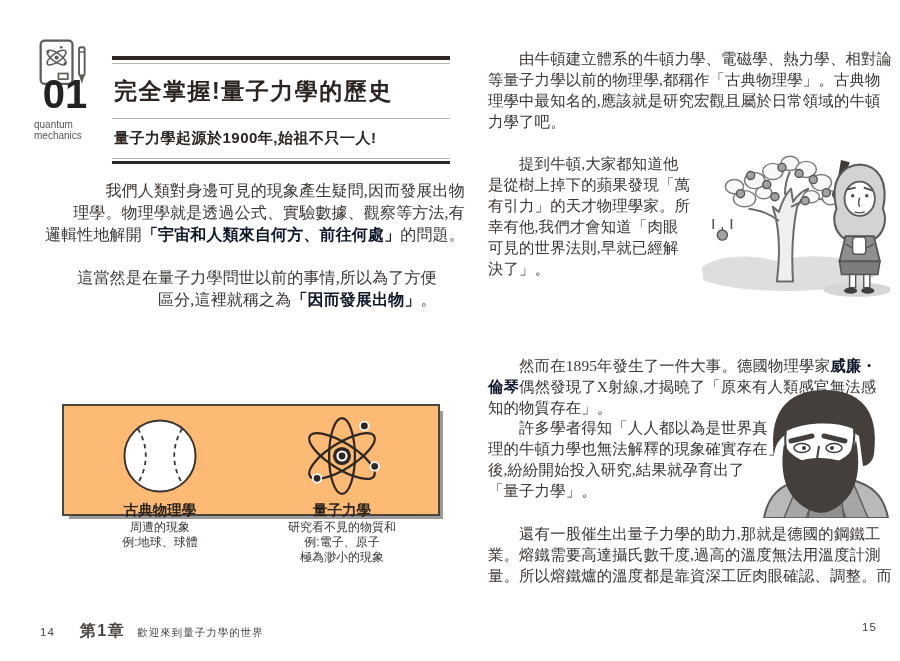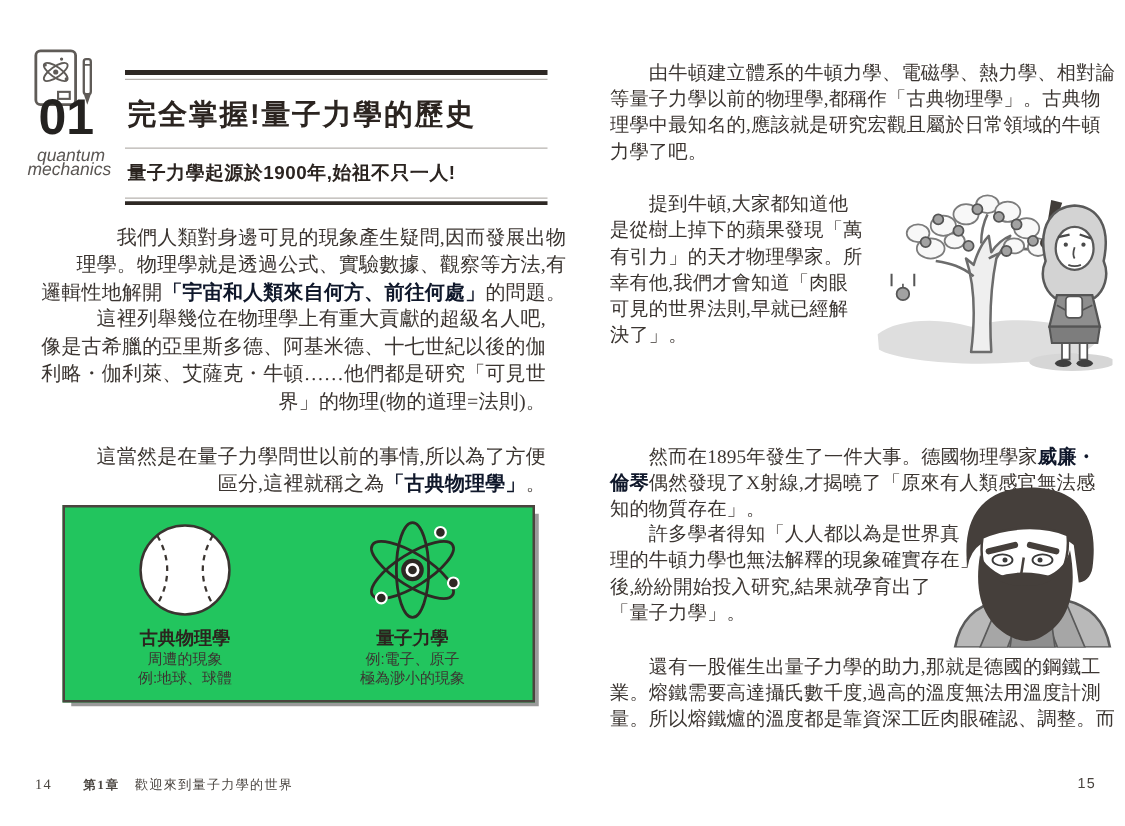--- a/index.html
+++ b/index.html
@@ -7,22 +7,22 @@
     width:900px;height:661px;position:relative;background:#ffffff;
     font-family:"Liberation Serif", serif;color:#3b3531;overflow:hidden;
   }
   .abs{position:absolute;}
   
   .badge-num{
     font-family:"Liberation Sans", sans-serif;font-weight:700;font-size:40px;
     line-height:40px;color:#242220;text-align:center;width:62px;
   }
   .badge-label{
-    font-family:"Liberation Sans", sans-serif;font-size:14px;line-height:11px;
-    color:#5a5653;text-align:right;width:62px;font-style:italic;
+    font-family:"Liberation Sans", sans-serif;font-size:10px;line-height:11px;
+    color:#5a5653;text-align:left;width:62px;
   }
   .title-box{left:100px;top:36px;width:338px;margin-top:20px;}
   .rule-thick{height:4px;background:#2e2824;}
   .rule-thick-b{height:3px;background:#2e2824;margin-top:2px;}
   .rule-thin{height:1px;background:#b7b3af;margin-top:3px;}
   .rule-mid{height:1px;background:#b7b3af;margin-top:11px;}
   .lesson-title{
     font-family:"Liberation Sans", sans-serif;font-weight:700;font-size:23px;
     color:#2b2420;margin:12px 0 0 2px;letter-spacing:1.5px;
   }
@@ -33,44 +33,44 @@
   
   .para{white-space:pre-line;font-size:16px;line-height:22px;letter-spacing:.15px;text-align:right;}
   .para-r{white-space:pre-line;font-size:15.4px;line-height:21px;letter-spacing:.15px;}
   .goth{font-family:"Liberation Sans", sans-serif;font-weight:700;color:#0f172a;}
   .sec-heading{
     font-family:"Liberation Sans", sans-serif;font-weight:700;font-size:19px;
     color:#262019;letter-spacing:.5px;
   }
   
   .fig-box{
-    left:50px;top:404px;width:378px;height:158px;border:2px solid #4a443e;
-    background:#22c55e;box-shadow:5px 5px 0 -2px #9a9a9a;
+    left:50px;top:404px;width:378px;height:112px;border:2px solid #4a443e;
+    background:#fdba74;box-shadow:5px 5px 0 -2px #9a9a9a;
     display:flex;justify-content:space-evenly;align-items:flex-start;padding-top:8px;box-sizing:border-box;
   }
   .fig-col{width:46%;text-align:center;}
   .fig-iconwrap{height:84px;display:flex;align-items:center;justify-content:center;}
   .fig-title{
     font-family:"Liberation Sans", sans-serif;font-weight:700;font-size:14.5px;
     color:#2b241e;margin-top:3px;
   }
   .fig-line{
     font-family:"Liberation Sans", sans-serif;font-size:12px;line-height:15px;color:#3b3531;
   }
   
   .footer-left{left:28px;top:621px;display:flex;align-items:baseline;
-    font-family:Liberation Serif, serif;color:#4a4540;}
+    font-family:Liberation Sans, sans-serif;color:#4a4540;}
   .pgnum{font-size:11.5px;letter-spacing:1px;}
-  .chap{font-weight:700;font-size:10px;margin-left:25px;letter-spacing:1.5px;}
+  .chap{font-weight:700;font-size:16px;margin-left:25px;letter-spacing:1.5px;}
   .chap-title{font-size:10.5px;margin-left:12px;letter-spacing:1px;}
 </style>
 </head>
 <body>
 
-<section class="abs" style="left:0;top:0;width:450px;height:661px;padding-left:40px;">
+<section class="abs" style="left:12px;top:0;width:450px;height:661px;padding-left:40px;">
 
   <svg class="abs" style="left:24px;top:36px;" viewBox="0 0 62 64" width="58" height="60">
     <rect x="5" y="5" width="34" height="46" rx="4" fill="#fff" stroke="#5f5b57" stroke-width="2.4"></rect>
     <g stroke="#5f5b57" stroke-width="1.6" fill="none">
       <ellipse cx="22" cy="23" rx="12" ry="4.5" transform="rotate(-35 22 23)"></ellipse>
       <ellipse cx="22" cy="23" rx="12" ry="4.5" transform="rotate(35 22 23)"></ellipse>
     </g>
     <circle cx="22" cy="23" r="2.2" fill="#5f5b57"></circle>
     <circle cx="13" cy="17" r="1.4" fill="#5f5b57"></circle>
     <circle cx="31" cy="29" r="1.4" fill="#5f5b57"></circle>
@@ -95,27 +95,23 @@
     <div class="rule-thin" style="margin-top:0;"></div>
     <div class="rule-thick-b"></div>
   </div>
 
   <p class="abs para" style="left:33px;top:158px;margin:0;">
     <span>　　我們人類對身邊可見的現象產生疑問,因而發展出物
 理學。物理學就是透過公式、實驗數據、觀察等方法,有
 邏輯性地解開</span><b class="goth">「宇宙和人類來自何方、前往何處」</b><span>的問題。</span>
   </p>
   <div class="abs" style="left:33px;top:245px;">
-    <p class="para" style="margin:0;">　　這裡列舉幾位在物理學上有重大貢獻的超級名人吧,
-像是古希臘的亞里斯多德、阿基米德、十七世紀以後的伽
-利略・伽利萊、艾薩克・牛頓……他們都是研究「可見世
-界」的物理(物的道理=法則)。</p>
     <p class="para" style="margin:0;">
       <span>　　這當然是在量子力學問世以前的事情,所以為了方便
-區分,這裡就稱之為</span><b class="goth">「古典物理學」</b><span>。</span>
+區分,這裡就稱之為</span><b class="goth">「因而發展出物」</b><span>。</span>
     </p>
   </div>
 
   <div class="abs fig-box">
     <div class="fig-col">
       <div class="fig-iconwrap">
         <svg viewBox="0 0 90 90" width="80" height="80">
           <circle cx="45" cy="45" r="40" fill="#fff" stroke="#3a3430" stroke-width="2.2"></circle>
           <path d="M20,14 Q38,45 20,76" fill="none" stroke="#3a3430" stroke-width="2" stroke-dasharray="5 4.5"></path>
           <path d="M70,14 Q52,45 70,76" fill="none" stroke="#3a3430" stroke-width="2" stroke-dasharray="5 4.5"></path>
@@ -135,20 +131,21 @@
           </g>
           <circle cx="50" cy="50" r="10.5" fill="#2e2824"></circle>
           <circle cx="50" cy="50" r="6.5" fill="#ffffff"></circle>
           <circle cx="50" cy="50" r="4" fill="#2e2824"></circle>
           <circle cx="76" cy="15" r="5" fill="#2e2824" stroke="#ffffff" stroke-width="2"></circle>
           <circle cx="21" cy="76" r="5" fill="#2e2824" stroke="#ffffff" stroke-width="2"></circle>
           <circle cx="88" cy="62" r="5" fill="#2e2824" stroke="#ffffff" stroke-width="2"></circle>
         </svg>
       </div>
       <div class="fig-title">量子力學</div>
+      <div class="fig-line">研究看不見的物質和</div>
       <div class="fig-line">例:電子、原子</div>
       <div class="fig-line">極為渺小的現象</div>
     </div>
   </div>
 
   <div class="abs footer-left">
     <span class="pgnum">14</span>
     <span class="chap">第1章</span>
     <span class="chap-title">歡迎來到量子力學的世界</span>
   </div>

